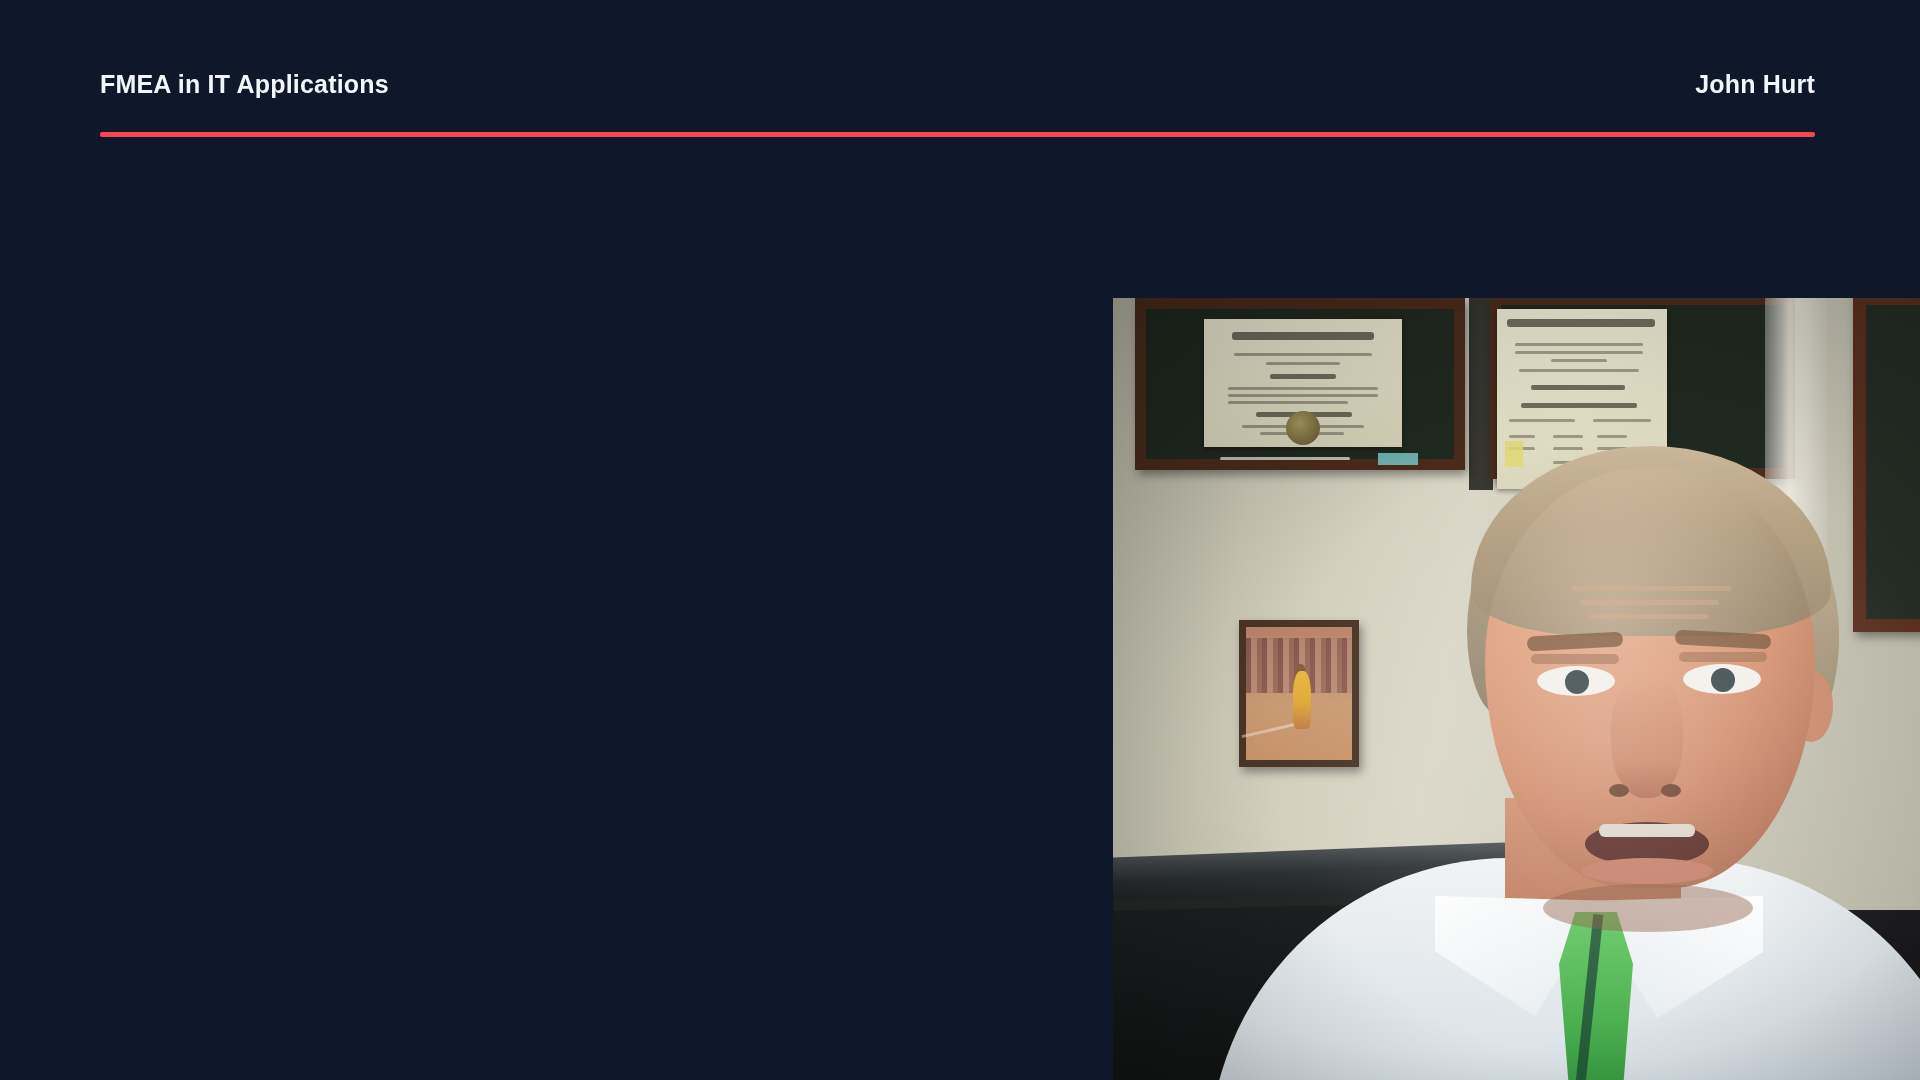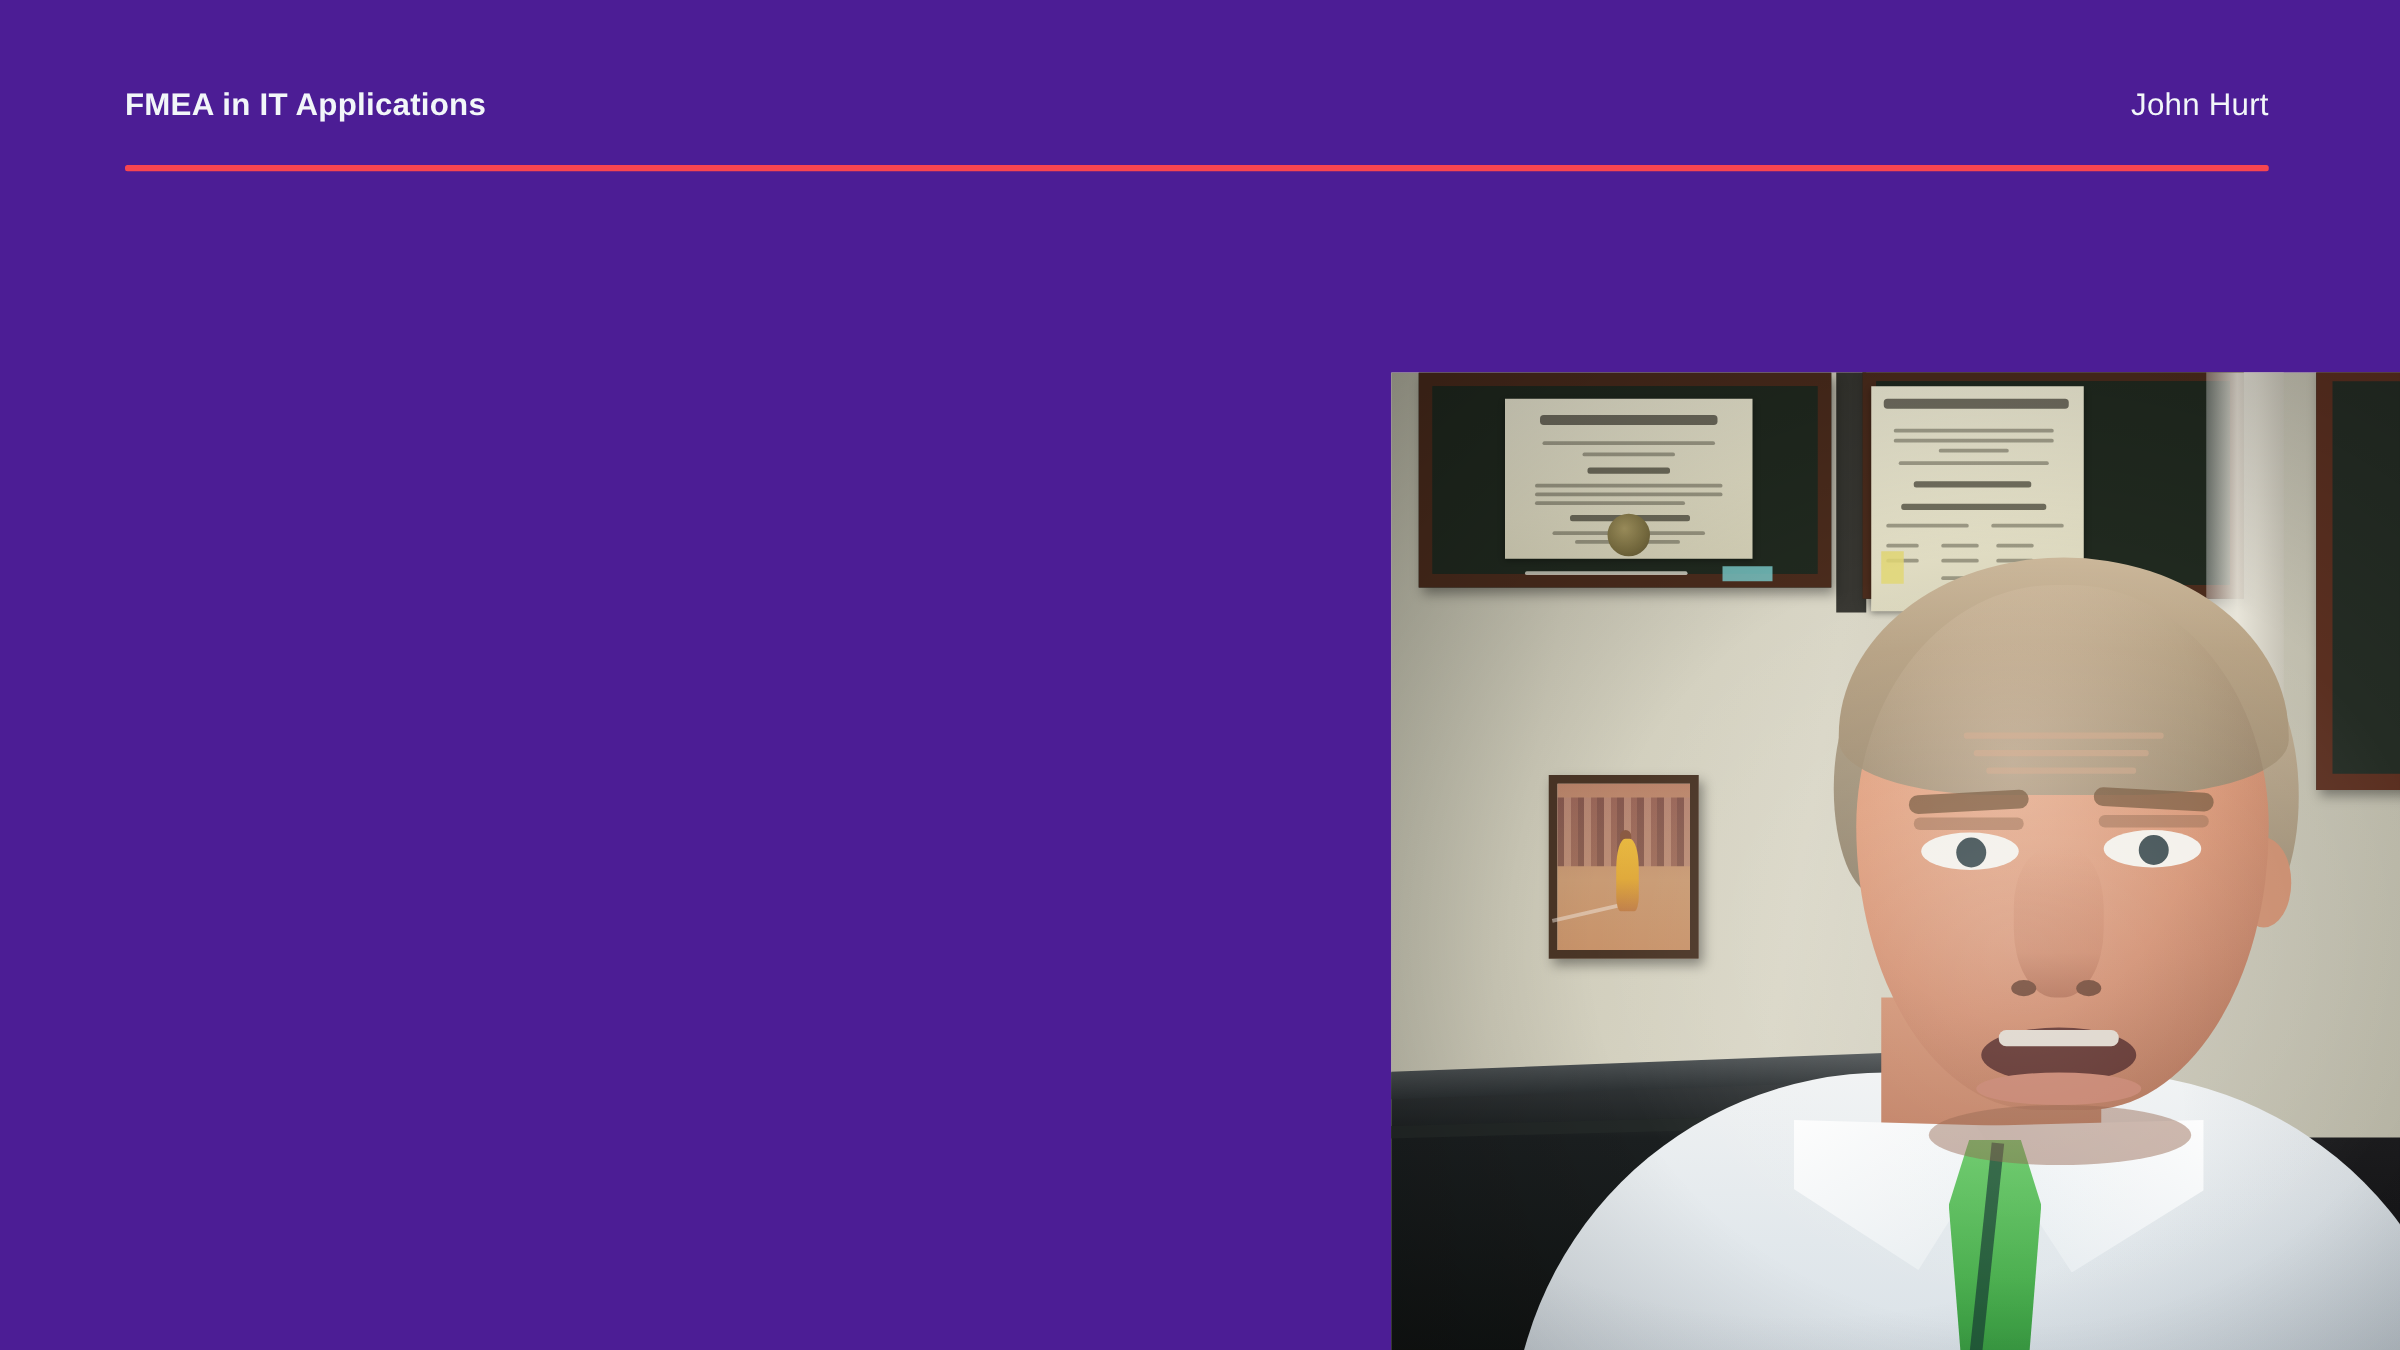--- a/index.html
+++ b/index.html
@@ -15,21 +15,21 @@
     font-family: "Liberation Sans", sans-serif;
     position: relative;
   }
 
   
   .slide {
     position: absolute;
     inset: 0;
     width: 1920px;
     height: 1080px;
-    background: #4c1d95;
+    background: #0f172a;
     overflow: hidden;
   }
 
   
   .header {
     position: absolute;
     left: 100px;
     top: 70px;
     width: 1715px;
     height: 70px;
@@ -43,21 +43,21 @@
   .header-title {
     color: #f2f6f9;
     font-size: 25px;
     font-weight: bold;
     letter-spacing: 0.2px;
     white-space: nowrap;
   }
   .header-presenter {
     color: #f2f6f9;
     font-size: 25px;
-    font-weight: normal;
+    font-weight: bold;
     letter-spacing: 0.2px;
     white-space: nowrap;
   }
   .header-rule {
     position: absolute;
     left: 0;
     top: 62px;
     width: 1715px;
     height: 5px;
     background: #f8454f;

